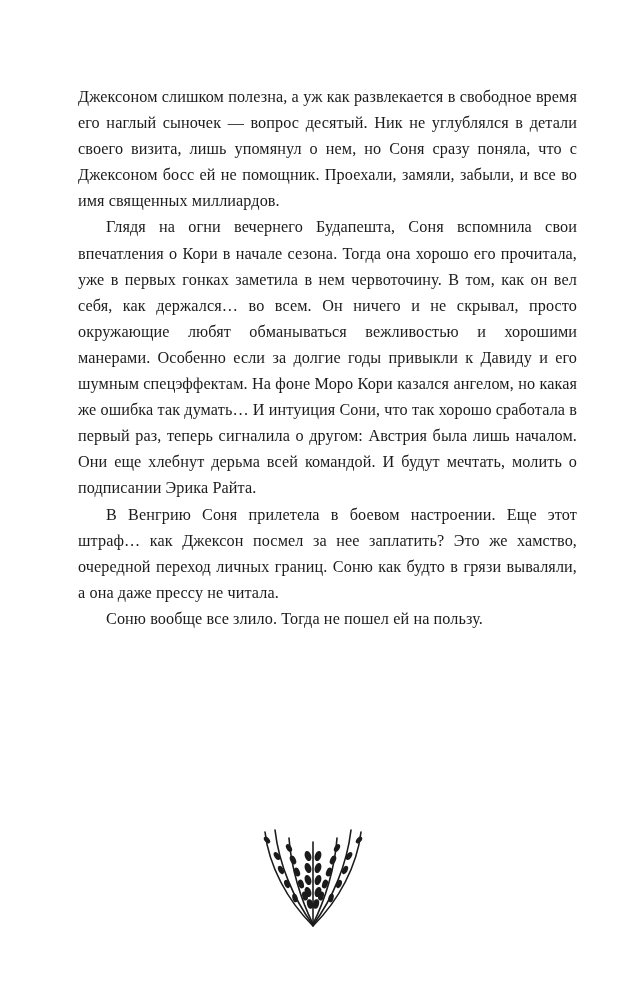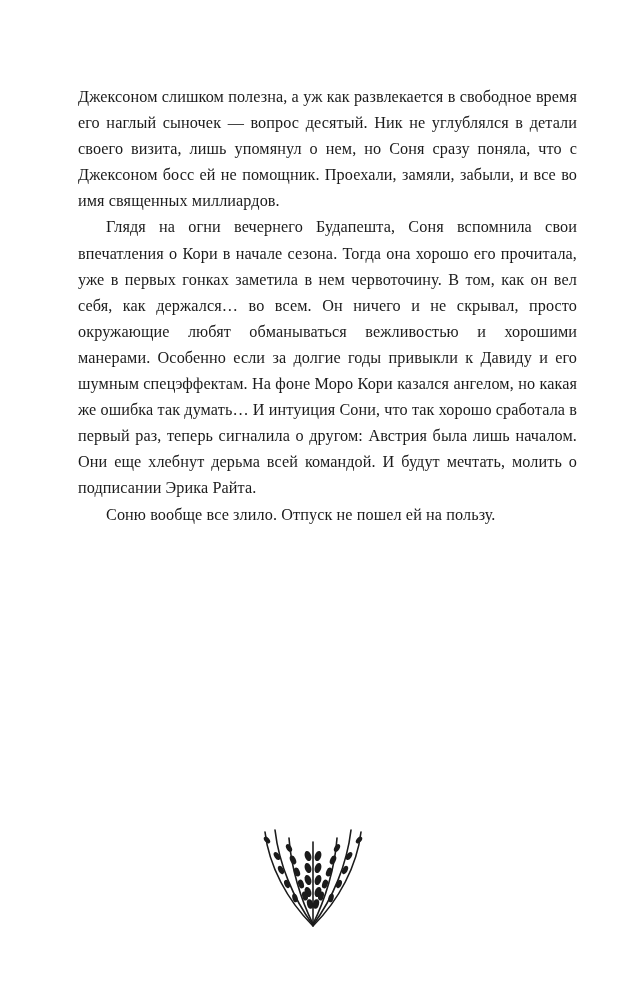--- a/index.html
+++ b/index.html
@@ -50,21 +50,22 @@
   }
 </style>
 </head>
 <body>
 
 <div class="page">
 
   <div class="body-text">
     <p class="no-indent">Джексоном слишком полезна, а уж как развлекается в свободное время его наглый сыночек — вопрос десятый. Ник не углублялся в детали своего визита, лишь упомянул о нем, но Соня сразу поняла, что с Джексоном босс ей не помощник. Проехали, замяли, забыли, и все во имя священных миллиардов.</p>
     <p>Глядя на огни вечернего Будапешта, Соня вспомнила свои впечатления о Кори в начале сезона. Тогда она хорошо его прочитала, уже в первых гонках заметила в нем червоточину. В том, как он вел себя, как держался… во всем. Он ничего и не скрывал, просто окружающие любят обманываться вежливостью и хорошими манерами. Особенно если за долгие годы привыкли к Давиду и его шумным спецэффектам. На фоне Моро Кори казался ангелом, но какая же ошибка так думать… И интуиция Сони, что так хорошо сработала в первый раз, теперь сигналила о другом: Австрия была лишь началом. Они еще хлебнут дерьма всей командой. И будут мечтать, молить о подписании Эрика Райта.</p>
-    <p>Соню вообще все злило. Отпуск не пошел ей на пользу.</p>
+    <p>В Венгрию Соня прилетела в боевом настроении. Еще этот штраф… как Джексон посмел за нее заплатить? Это же хамство, очередной переход личных границ. Соню как будто в грязи вываляли, а она даже прессу не читала.</p>
+    <p>Соню вообще все злило. Тогда не пошел ей на пользу.</p>
   </div>
 
   <div class="ornament">
     <svg width="120" height="110" viewBox="0 0 120 110" aria-hidden="true">
       <g fill="none" stroke="#1b1b1b" stroke-width="1.6" stroke-linecap="round">
 
         <path d="M12 6 C 16 40, 34 74, 60 100"></path>
         <path d="M108 6 C 104 40, 86 74, 60 100"></path>
         <path d="M22 4 C 26 38, 40 72, 60 99"></path>
         <path d="M98 4 C 94 38, 80 72, 60 99"></path>

